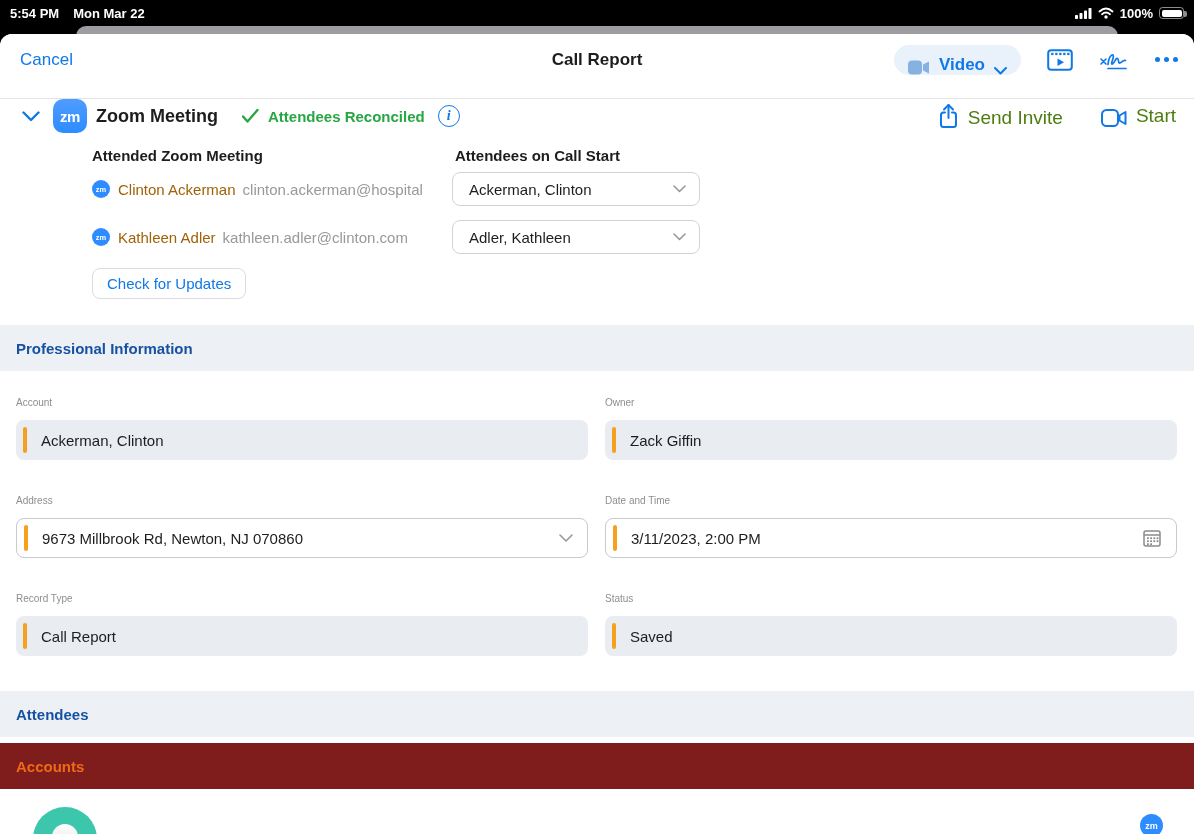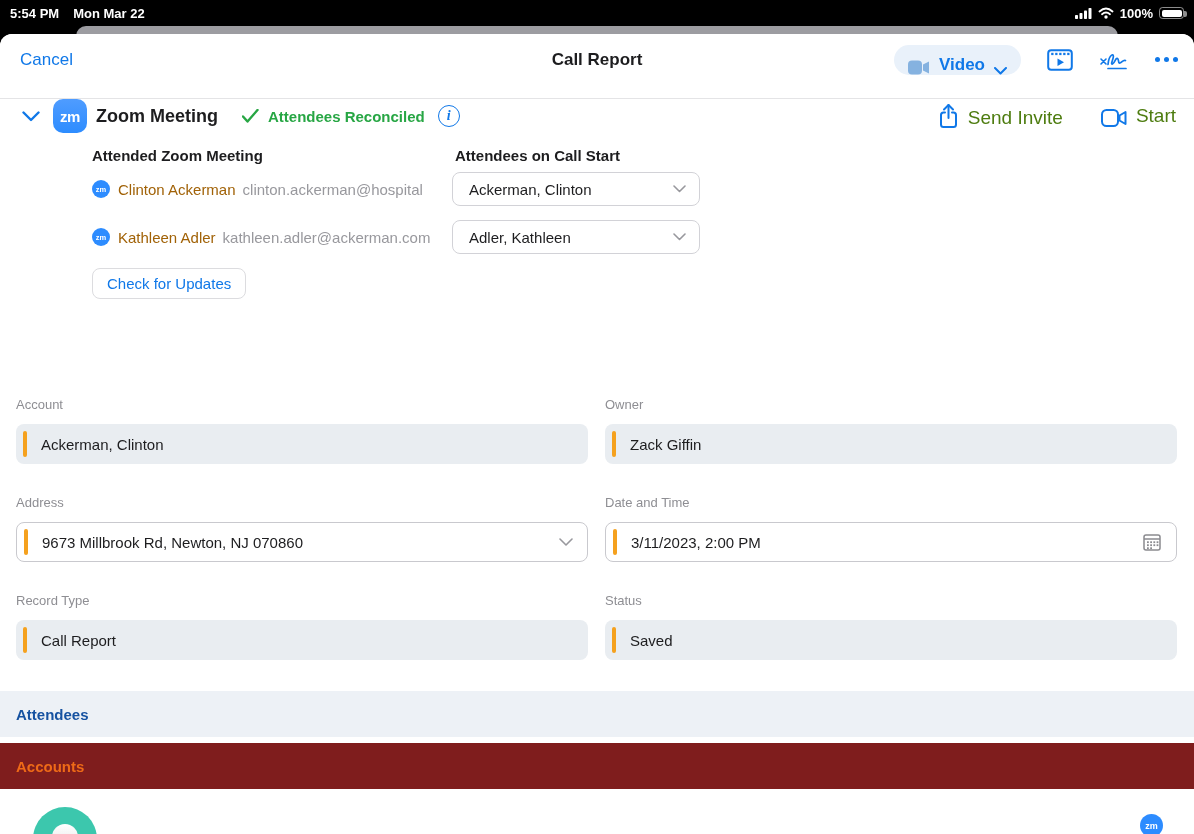--- a/index.html
+++ b/index.html
@@ -58,21 +58,21 @@
     color:#1078e8; font-size:15px; display:flex; align-items:center; background:#fff;text-align:right; }
 
   
   .strip { position:absolute; left:0; right:0; height:46px; display:flex; align-items:center; padding:0 16px;
     font-size:15px; font-weight:700; }
   .strip.blue { background:#edf1f6; color:#1652a1; }
   .strip.cream { background:#7f1d1d; color:#ee6a17; }
 
   
   .fg { position:absolute; width:572px; }
-  .flabel { font-size:13px; color:#8e8e93; margin-bottom:12px; }
+  .flabel { font-size:10px; color:#8e8e93; margin-bottom:12px; }
   .fbox { height:40px; border-radius:8px; display:flex; align-items:center; position:relative; }
   .fbox.ro { background:#e9edf1; }
   .fbox.ed { background:#fff; border:1px solid #c9c9ce; }
   .stripe { width:4px; height:26px; border-radius:2px; background:#f5a11e; margin:0 14px 0 7px; flex:none; }
   .fval { font-size:15px; color:#1d1d1f; }
   .fbox .rightico { position:absolute; right:14px; display:flex; align-items:center; }
 
   
   .avatar { position:absolute; left:33px; top:773px; width:64px; height:64px; border-radius:50%; background:#3cc7ad; }
   .avatar .head { position:absolute; left:50%; transform:translateX(-50%); top:17px; width:26px; height:26px;
@@ -198,31 +198,34 @@
         <span>Ackerman, Clinton</span>
         <svg width="13" height="8" viewBox="0 0 13 8">
           <polyline points="1,1 6.5,6.5 12,1" stroke="#98989d" stroke-width="1.6" fill="none" stroke-linecap="round" stroke-linejoin="round"></polyline>
         </svg>
       </div>
     </div>
 
     <div class="att-row" style="top:186px">
       <div class="zm-dot">zm</div>
       <span class="att-name">Kathleen Adler</span>
-      <span class="att-email">kathleen.adler@ackerman.com</span>
+      <span class="att-email">kathleen.adler@clinton.com</span>
       <div class="select">
         <span>Adler, Kathleen</span>
         <svg width="13" height="8" viewBox="0 0 13 8">
           <polyline points="1,1 6.5,6.5 12,1" stroke="#98989d" stroke-width="1.6" fill="none" stroke-linecap="round" stroke-linejoin="round"></polyline>
         </svg>
       </div>
     </div>
 
     <button class="check-btn">Check for Updates</button>
 
+    <div class="strip blue" style="top:291px">
+      <span>Professional Information</span>
+    </div>
 
     <div class="fg" style="left:16px; top:363px">
       <div class="flabel">Account</div>
       <div class="fbox ro">
         <span class="stripe"></span>
         <span class="fval">Ackerman, Clinton</span>
       </div>
     </div>
 
     <div class="fg" style="left:605px; top:363px">

